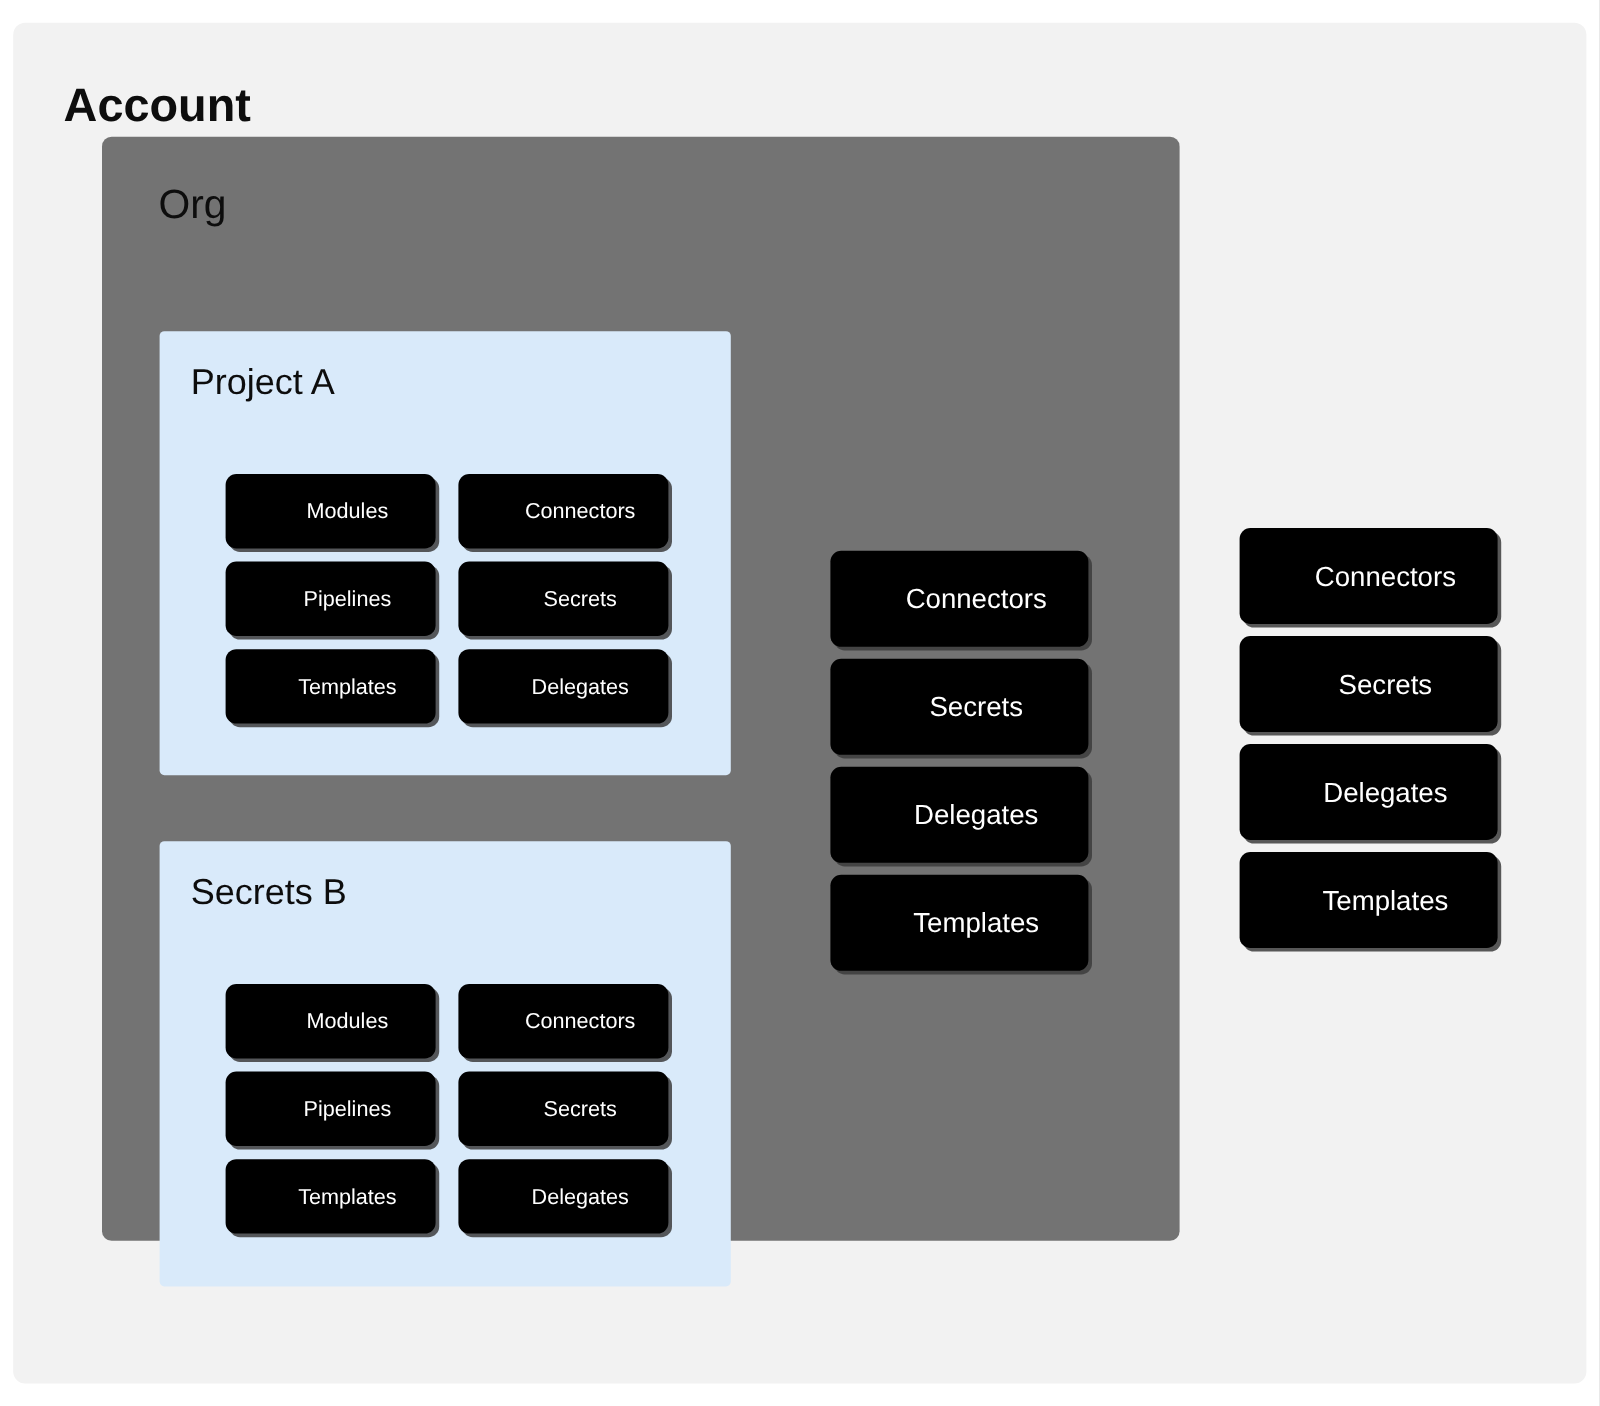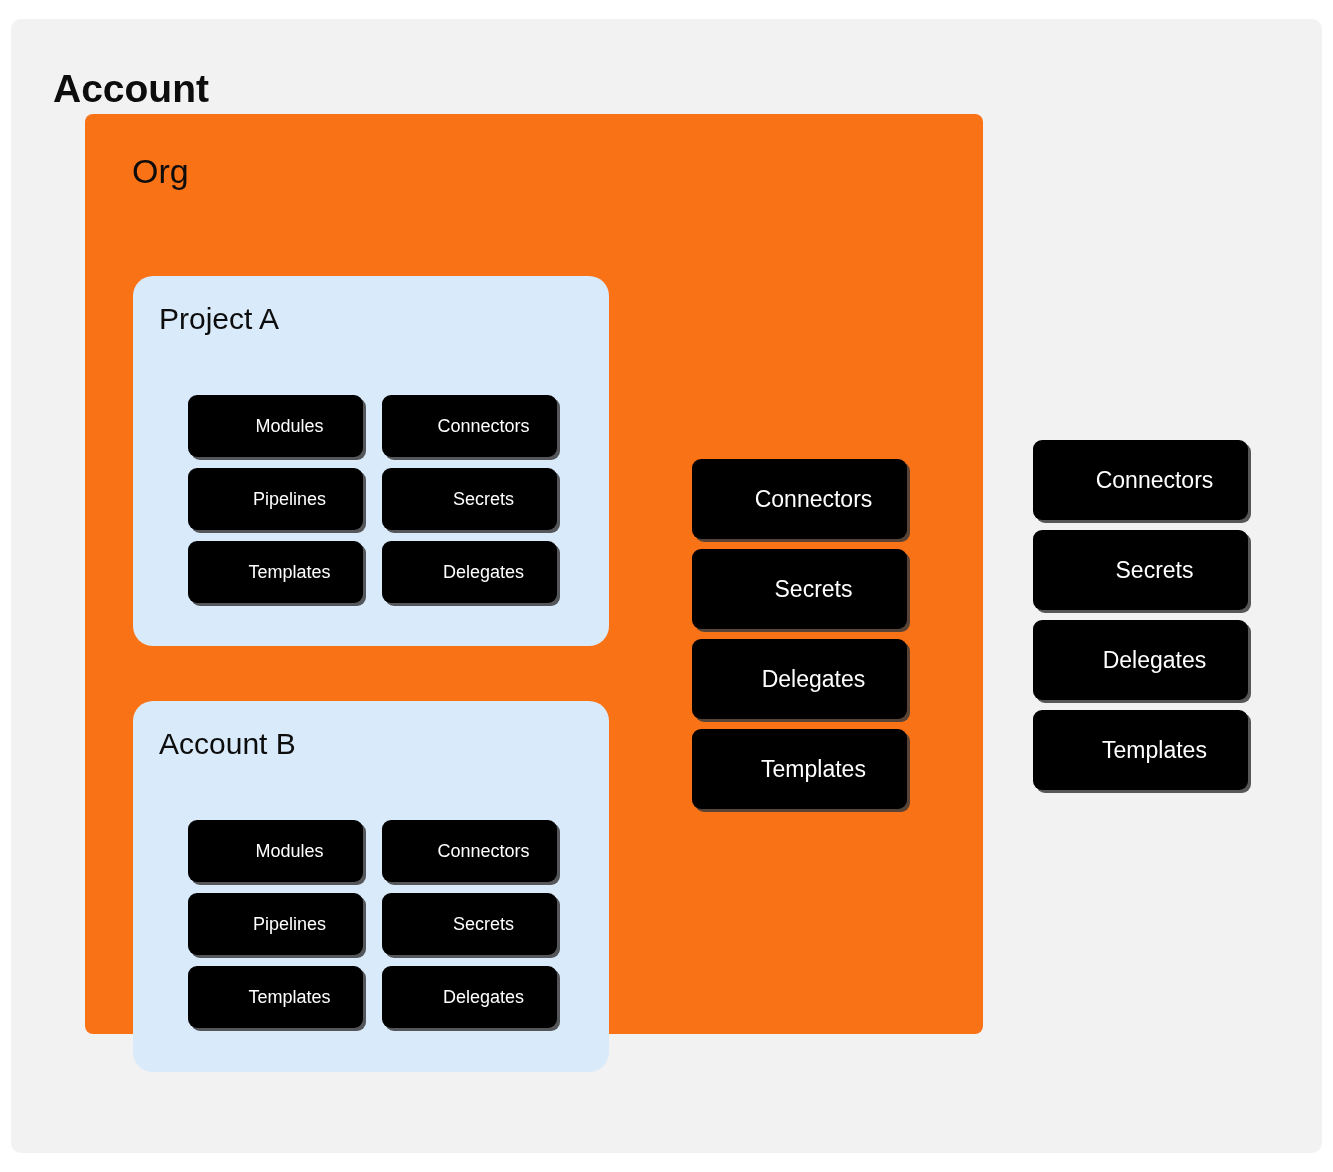--- a/index.html
+++ b/index.html
@@ -39,42 +39,42 @@
     margin-top: 28px;
   }
 
   
   .org-panel {
     position: absolute;
     left: 74px;
     top: 95px;
     width: 898px;
     height: 920px;
-    background: #f97316;
+    background: #737373;
     border-radius: 8px;
     box-sizing: border-box;
   }
   .org-title {
     position: absolute;
     left: 47px;
     top: 39px;
     font-size: 34px;
     font-weight: 400;
     color: #0d0d0d;
     line-height: 1.1;
     white-space: nowrap;
   }
 
   
   .project-panel {
     position: absolute;
     left: 48px;
     width: 476px;
     background: #D9EAFA;
-    border-radius: 20px;
+    border-radius: 4px;
     box-sizing: border-box;
   }
   .project-a { top: 162px;  height: 370px; }
   .project-b { top: 587px;  height: 371px; }
 
   .project-title {
     position: absolute;
     left: 26px;
     top: 26px;
     font-size: 30px;
@@ -156,21 +156,21 @@
         <div class="chip chip-small">Modules</div>
         <div class="chip chip-small">Connectors</div>
         <div class="chip chip-small">Pipelines</div>
         <div class="chip chip-small">Secrets</div>
         <div class="chip chip-small">Templates</div>
         <div class="chip chip-small">Delegates</div>
       </div>
     </div>
 
     <div class="project-panel project-b">
-      <div class="project-title">Account B</div>
+      <div class="project-title">Secrets B</div>
       <div class="project-grid">
         <div class="chip chip-small">Modules</div>
         <div class="chip chip-small">Connectors</div>
         <div class="chip chip-small">Pipelines</div>
         <div class="chip chip-small">Secrets</div>
         <div class="chip chip-small">Templates</div>
         <div class="chip chip-small">Delegates</div>
       </div>
     </div>
 

